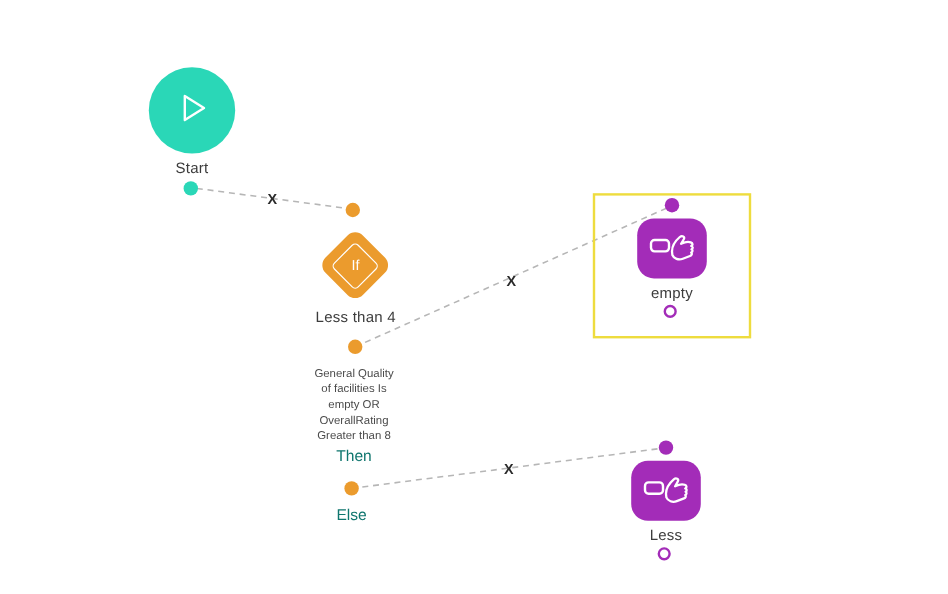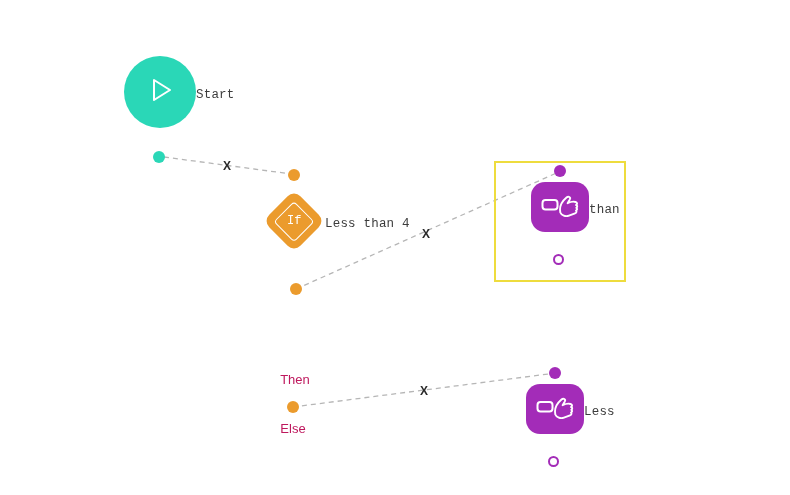--- a/index.html
+++ b/index.html
@@ -28,23 +28,22 @@
     top: 0;
     width: 790px;
     height: 495px;
     pointer-events: none;
   }
 
   
   .node {
     position: absolute;
     display: flex;
-    flex-direction: row;
-    align-items: center;
-    font-family: Liberation Mono, monospace;
+    flex-direction: column;
+    align-items: center;
   }
 
   
   .start-circle {
     width: 72px;
     height: 72px;
     border-radius: 50%;
     background: #2ad7b7;
     display: flex;
     align-items: center;
@@ -139,21 +138,21 @@
     position: absolute;
     text-align: center;
     font-size: 9.5px;
     line-height: 13px;
     color: #4a4a4a;
     white-space: pre-line;
   }
   .branch-label {
     position: absolute;
     font-size: 13px;
-    color: #be185d;
+    color: #0f766e;
     text-align: center;
     white-space: nowrap;
   }
   .edge-x {
     position: absolute;
     font-size: 12px;
     font-weight: 700;
     color: #2b2b2b;
     font-family: "Liberation Sans", sans-serif;
     line-height: 1;
@@ -198,20 +197,25 @@
         <div class="diamond-inner">
           <span class="diamond-text">If</span>
         </div>
       </div>
     </div>
     <div class="node-label">Less than 4</div>
   </div>
 
   <div class="port port-orange" style="left:290px; top:283px;"></div>
 
+  <div class="cond-text" style="left:245px; top:305px; width:100px;">General Quality
+of facilities Is
+empty OR
+OverallRating
+Greater than 8</div>
 
   <div class="branch-label" style="left:245px; top:372px; width:100px;">Then</div>
 
   <div class="port port-orange" style="left:287px; top:401px;"></div>
 
   <div class="branch-label" style="left:243px; top:421px; width:100px;">Else</div>
 
   <div class="selection-frame" style="left:494px; top:161px; width:132px; height:121px;"></div>
 
   <div class="port port-purple" style="left:554px; top:165px;"></div>
@@ -227,21 +231,21 @@
                    C 30.5 11.8 33.5 11.2 35.6 12.0
                    C 37.4 12.7 37.6 14.2 36.0 15.0
                    C 37.4 15.4 37.8 17.0 36.3 17.8
                    C 37.4 18.4 37.4 19.8 36.0 20.5
                    C 37.0 21.3 36.5 22.8 35.0 23.3
                    L 29.0 25.6
                    C 25.5 27.0 21.5 25.5 20.3 22.5 Z" fill="none" stroke="#ffffff" stroke-width="1.9" stroke-linejoin="round" stroke-linecap="round"></path>
         </svg>
       </span>
     </div>
-    <div class="node-label">than</div>
+    <div class="node-label">empty</div>
   </div>
 
   <div class="port-ring" style="left:553px; top:254px;"></div>
 
   <div class="port port-purple" style="left:549px; top:367px;"></div>
 
   <div class="node" style="left:526px; top:384px;">
     <div class="action-box">
       <span>
         <svg width="40" height="30" viewBox="0 0 40 30">

